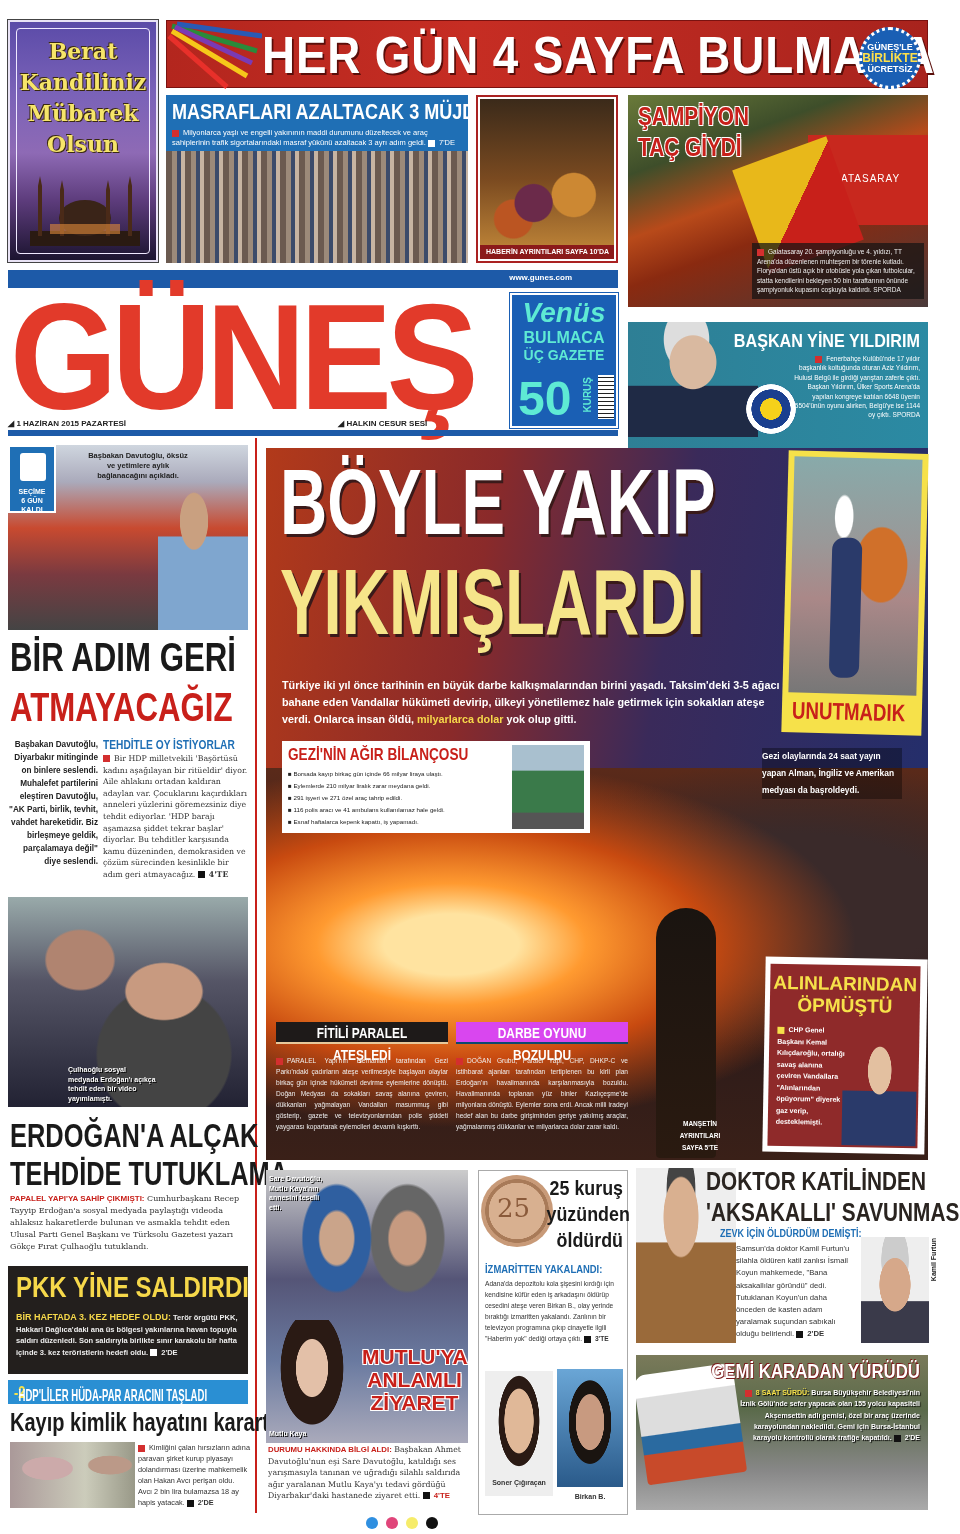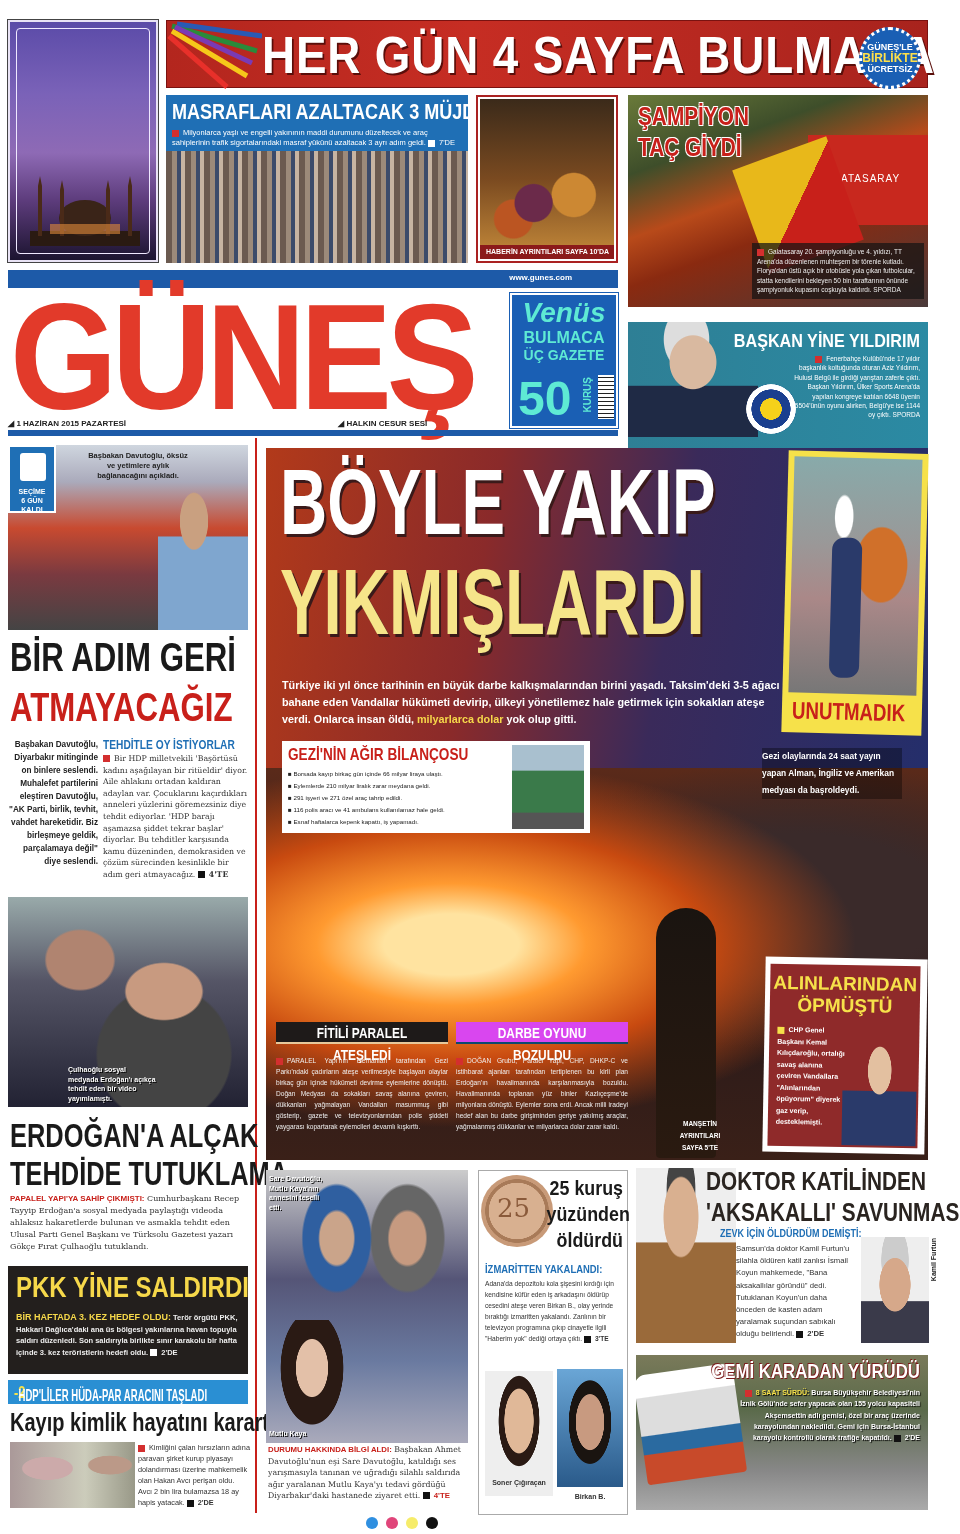--- a/index.html
+++ b/index.html
@@ -141,20 +141,26 @@
   #gemi .h { position:absolute; right:8px; top:4px; color:#fff; font-size:21px; font-weight:bold; white-space:nowrap; transform:scaleX(0.8); transform-origin:right top; text-shadow:1px 1px 0 #7a1a1a,-1px -1px 0 #7a1a1a; }
   #gemi .s { position:absolute; right:8px; top:32px; width:180px; text-align:right; color:#fff; font-size:7px; line-height:11.3px; font-weight:bold; text-shadow:1px 1px 1px #000; }
   #gemi .s b { color:#f6e14a; }
   .divider-v { position:absolute; left:255px; top:438px; width:2px; height:1075px; background:#c8201a; }
 </style>
 </head>
 <body>
 
 <div id="kandil" class="abs">
   <div class="inner"></div>
+  <div class="txt">
+    <div>Berat</div>
+    <div>Kandiliniz</div>
+    <div>Mübarek</div>
+    <div>Olsun</div>
+  </div>
   <svg class="mosque" viewBox="0 0 110 70">
     <rect x="0" y="55" width="110" height="15" fill="#2a1a12"></rect>
     <ellipse cx="55" cy="42" rx="26" ry="18" fill="#3a2418"></ellipse>
     <rect x="8" y="10" width="4" height="50" fill="#4a2a18"></rect>
       <polygon points="8,10 12,10 10,0" fill="#4a2a18"></polygon>
     <rect x="30" y="14" width="4" height="46" fill="#4a2a18"></rect>
       <polygon points="30,14 34,14 32,4" fill="#4a2a18"></polygon>
     <rect x="76" y="14" width="4" height="46" fill="#4a2a18"></rect>
       <polygon points="76,14 80,14 78,4" fill="#4a2a18"></polygon>
     <rect x="98" y="10" width="4" height="50" fill="#4a2a18"></rect>
@@ -297,20 +303,21 @@
     <div class="h">ALINLARINDAN ÖPMÜŞTÜ</div>
     <div class="s"><span class="bullet" style="background:#f6e14a"></span><span>CHP Genel Başkanı Kemal Kılıçdaroğlu, ortalığı savaş alanına çeviren Vandallara "Alınlarından öpüyorum" diyerek gaz verip, desteklemişti.</span></div>
     <div class="kk"></div>
   </div>
 </div>
 
 <div id="mutlu" class="abs">
   <div class="girl"></div>
   <div class="cap1">Sare Davutoğlu, Mutlu Kaya'nın annesini teselli etti.</div>
   <div class="cap2">Mutlu Kaya</div>
+  <div class="h">MUTLU'YA ANLAMLI ZİYARET</div>
 </div>
 <div id="durumu" class="abs"><b>DURUMU HAKKINDA BİLGİ ALDI:</b> <span>Başbakan Ahmet Davutoğlu'nun eşi Sare Davutoğlu, katıldığı ses yarışmasıyla tanınan ve uğradığı silahlı saldırıda ağır yaralanan Mutlu Kaya'yı tedavi gördüğü Diyarbakır'daki hastanede ziyaret etti.</span> <span class="bullet blk"></span><b>4'TE</b></div>
 
 <div id="kurus" class="abs">
   <div class="coin">
       <span>25</span>
     </div>
   <div class="h">25 kuruş yüzünden öldürdü</div>
   <div class="sh">İZMARİTTEN YAKALANDI:</div>
   <div class="sb"><span>Adana'da depozitolu kola şişesini kırdığı için kendisine küfür eden iş arkadaşını öldürüp cesedini ateşe veren Birkan B., olay yerinde bıraktığı izmaritten yakalandı. Zanlının bir televizyon programına çıkıp cinayetle ilgili "Haberim yok" dediği ortaya çıktı.</span> <span class="bullet blk"></span><b>3'TE</b></div>

